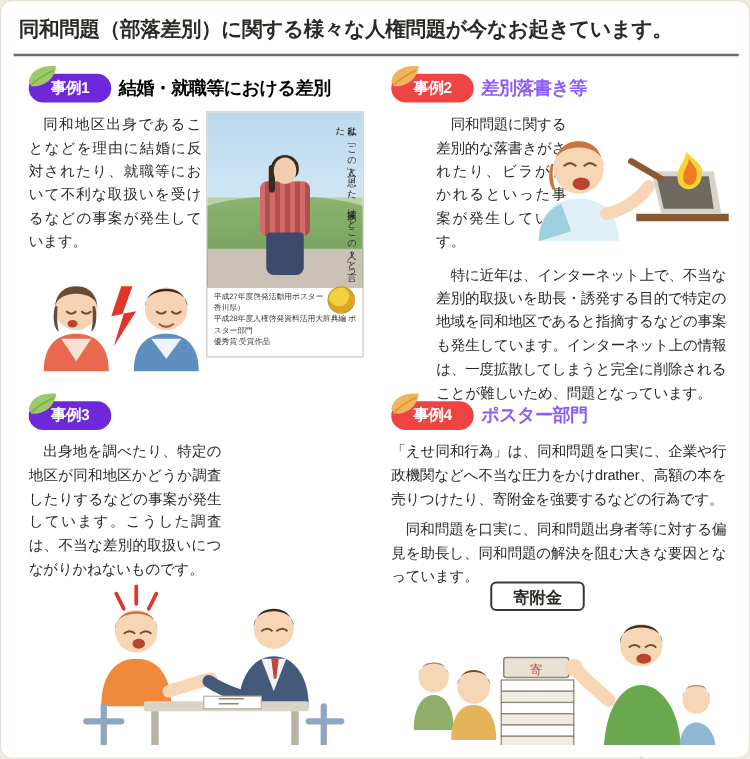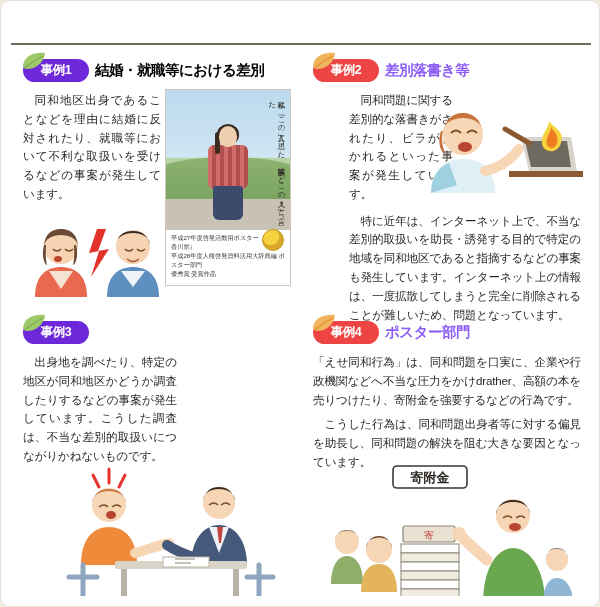--- a/index.html
+++ b/index.html
@@ -145,20 +145,21 @@
   .footer-fill{
     position:absolute;left:0;right:0;bottom:0;height:10px;background:#ffffff;
   }
 </style>
 </head>
 <body>
 
 <div class="page">
 
   <div class="headline">
+    <span>同和問題（部落差別）に関する様々な人権問題が今なお起きています。</span>
     <span class="rule"></span>
   </div>
 
   <div class="col" style="left:22px;top:56px;width:268px;">
     <div class="case-head" style="position:relative;">
       <svg class="leaf" viewBox="0 0 26 22">
         <path d="M2 14 C4 4 14 1 24 2 C23 12 14 19 4 18 Z" fill="#9ec96a"></path>
         <path d="M4 17 C9 12 16 8 22 5" stroke="#7fae4b" stroke-width="1.2" fill="none"></path>
       </svg>
       <span class="badge g">事例1</span>
@@ -324,21 +325,21 @@
       <svg class="leaf" viewBox="0 0 26 22">
         <path d="M2 14 C4 4 14 1 24 2 C23 12 14 19 4 18 Z" fill="#f0b45f"></path>
         <path d="M4 17 C9 12 16 8 22 5" stroke="#e78f2a" stroke-width="1.2" fill="none"></path>
       </svg>
       <span class="badge o">事例4</span>
       <span class="case-title o">ポスター部門</span>
     </div>
 
     <div style="position:relative;margin-top:8px;">
       <div class="bodytext">「えせ同和行為」は、同和問題を口実に、企業や行政機関などへ不当な圧力をかけdrather、高額の本を売りつけたり、寄附金を強要するなどの行為です。</div>
-      <div class="bodytext indent" style="margin-top:6px;">こうした行為は、同和問題出身者等に対する偏見を助長し、同和問題の解決を阻む大きな要因となっています。</div>
+      <div class="bodytext indent" style="margin-top:6px;">同和問題を口実に、同和問題出身者等に対する偏見を助長し、同和問題の解決を阻む大きな要因となっています。</div>
 
       <div class="ill" style="left:4px;top:111px;">
         <svg width="260" height="150" viewBox="0 0 260 150">
 
           <rect x="76" y="2" width="74" height="22" rx="4" fill="#ffffff" stroke="#3a3732" stroke-width="1.6"></rect>
           <text x="113" y="18" font-size="13" font-weight="bold" text-anchor="middle" fill="#2b2824" font-family="'Liberation Sans', sans-serif">寄附金</text>
 
           <g>
             <circle cx="30" cy="78" r="12" fill="#f7d6b6"></circle>
             <path d="M18 76 C18 64 42 64 42 76 C40 68 36 66 30 66 C24 66 20 68 18 76 Z" fill="#9c8b7a"></path>

